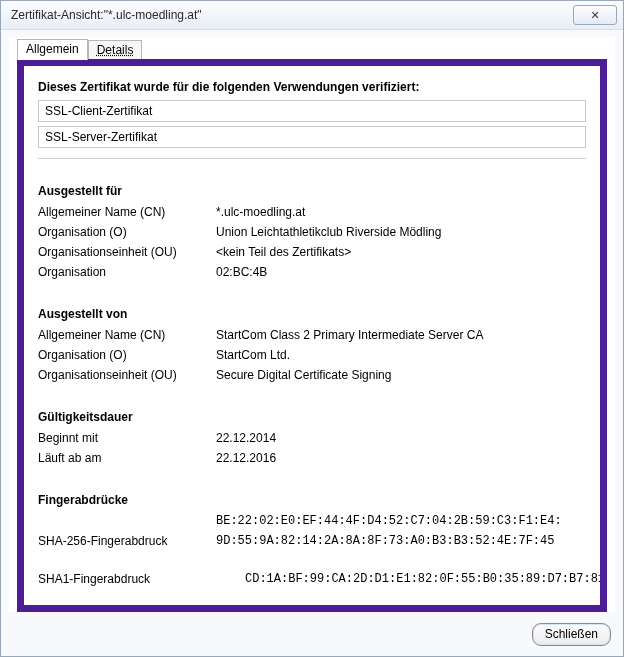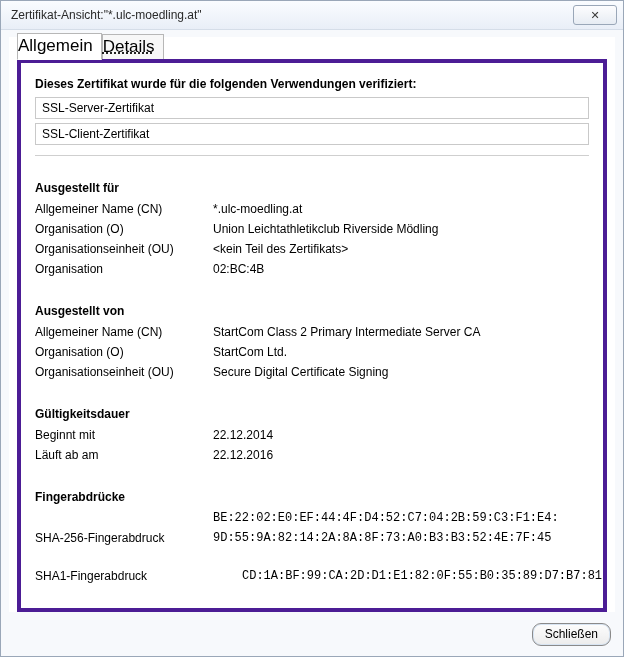--- a/index.html
+++ b/index.html
@@ -55,40 +55,40 @@
   }
   .tabs {
     display: flex;
     align-items: flex-end;
     height: 22px;
     padding-left: 8px;
   }
   .tab {
     border: 1px solid #b7b7b7;
     border-bottom: none;
-    padding: 2px 8px 3px 0;
+    padding: 2px 8px 3px 8px;
     margin-right: 0px;
     background: #f7f7f7;
-    font-size: 17px;
+    font-size: 12px;
     position: relative;
     top: 1px;
     cursor: default;
   }
   .tab.active {
     background: #fff;
     z-index: 2;
     top: 1px;
     border-bottom: 1px solid #fff;
   }
   .tab.inactive {
     text-decoration: underline dotted;
     color: #000000;
   }
   .tab-panel {
-    border: 4px solid #4c1d95;
+    border: 7px solid #4c1d95;
     position: absolute;
     left: 8px; right: 8px; top: 22px; bottom: 0;
     padding: 14px 14px 24px 14px;
     box-sizing: border-box;
     overflow: hidden;
   }
   .verified-heading {
     font-weight: bold;
     margin-bottom: 6px;
   }
@@ -162,24 +162,24 @@
       </div>
       <div class="tab inactive">
         <span>Details</span>
       </div>
     </div>
 
     <div class="tab-panel">
 
       <div class="verified-heading">Dieses Zertifikat wurde für die folgenden Verwendungen verifiziert:</div>
       <div class="usage-box">
+        <span>SSL-Client-Zertifikat</span>
+      </div>
+      <div class="usage-box">
         <span>SSL-Server-Zertifikat</span>
-      </div>
-      <div class="usage-box">
-        <span>SSL-Client-Zertifikat</span>
       </div>
 
       <hr class="sep">
 
       <div class="section-title">Ausgestellt für</div>
       <div class="kv-row">
         <div class="kv-label">Allgemeiner Name (CN)</div>
         <div class="kv-value">*.ulc-moedling.at</div>
       </div>
       <div class="kv-row">

